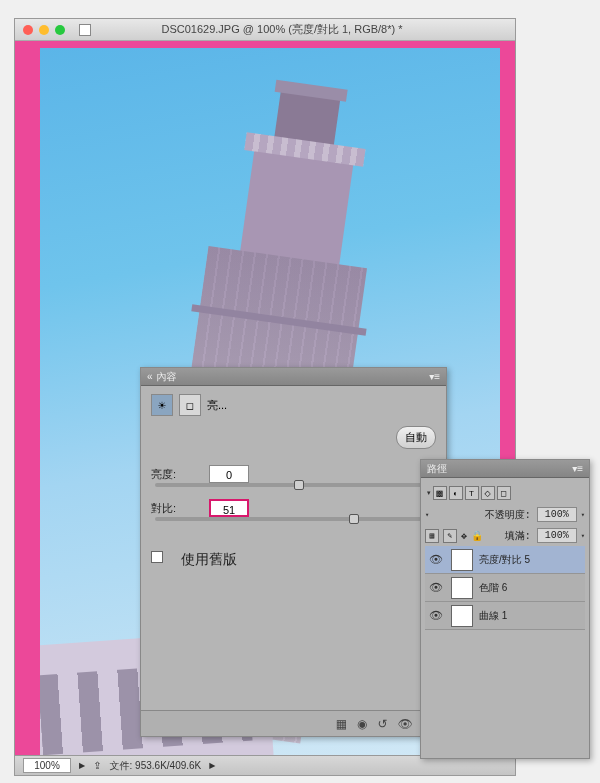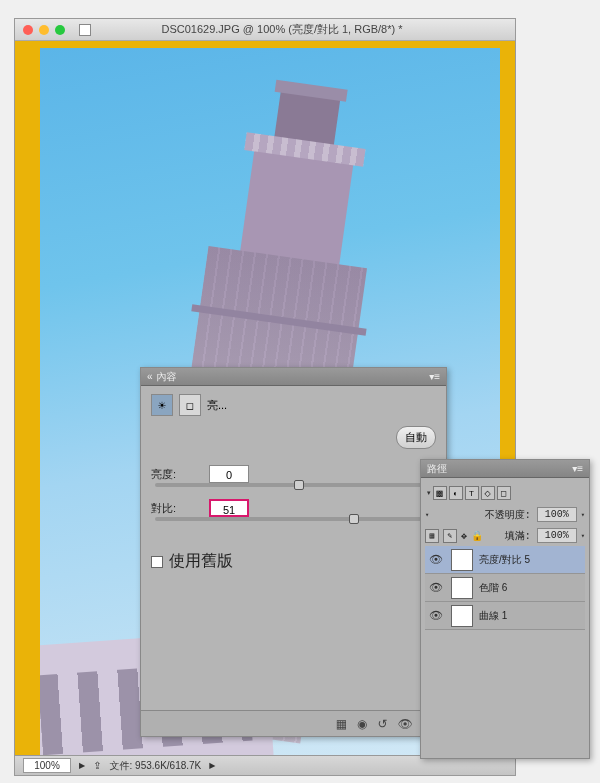--- a/index.html
+++ b/index.html
@@ -9,21 +9,21 @@
       background: #f0f0f0;
       font-family: "Helvetica Neue", Arial, sans-serif;
       font-size: 11px;
       position: relative;
       overflow: hidden;
     }
     .window {
       position: absolute;
       left: 14px; top: 18px;
       width: 502px; height: 758px;
-      background: #eab308;
+      background: #ec4899;
       border: 1px solid #999;
     }
     .titlebar {
       height: 22px;
       background: linear-gradient(#e8e8e8, #d0d0d0);
       border-bottom: 1px solid #aaa;
       display: flex;
       align-items: center;
       padding: 0 8px;
       gap: 6px;
@@ -104,21 +104,21 @@
     .prop-icons { display: flex; gap: 6px; margin-bottom: 10px; align-items: center; }
     .prop-icon { width: 22px; height: 22px; background: #d8d8d8; border: 1px solid #888; display: flex; align-items: center; justify-content: center; font-size: 10px; }
     .prop-icon.active { background: #8aa5c0; }
     .auto-btn { float: right; padding: 3px 8px; background: linear-gradient(#f0f0f0,#d0d0d0); border: 1px solid #888; border-radius: 11px; font-size: 11px; cursor: pointer; margin-bottom: 16px; }
     .slider-row { clear: both; margin-top: 20px; display: flex; align-items: center; gap: 8px; }
     .slider-label { width: 50px; font-size: 11px; color: #222; }
     .slider-track { flex: 1; height: 4px; background: #999; border-radius: 2px; position: relative; margin: 0 4px; }
     .slider-thumb { position: absolute; top: -3px; width: 10px; height: 10px; background: #d0d0d0; border: 1px solid #555; border-radius: 2px; }
     .slider-value { width: 40px; height: 18px; background: #fff; border: 1px solid #888; text-align: center; font-size: 11px; line-height: 18px; }
     .slider-value.hl { border: 2px solid #d8186c; }
-    .checkbox-row { margin-top: 30px; display: flex; align-items: center; gap: 6px; font-size: 16px; color: #222; }
+    .checkbox-row { margin-top: 30px; display: flex; gap: 18px; font-size: 14px; color: #222; }
     .checkbox { width: 12px; height: 12px; background: #fff; border: 1px solid #666; }
     .panel-footer {
       position: absolute; bottom: 0; left: 0; right: 0; height: 26px;
       background: #b0b0b0; border-top: 1px solid #888;
       display: flex; align-items: center; justify-content: flex-end;
       padding: 0 8px; gap: 10px; font-size: 12px; color: #444;
     }
     .footer-icon { cursor: pointer; }
     .layers-panel { left: 420px; top: 459px; width: 170px; height: 300px; }
     .layers-body { padding: 4px; }
@@ -165,21 +165,21 @@
         <div class="tower-ledge l3"></div>
       </div>
     </div>
     <div class="building"></div>
   </div>
 
   <div class="statusbar">
     <span class="zoom-box">100%</span>
     <span class="tri-r">▶</span>
     <span>⇪</span>
-    <span>文件: 953.6K/618.7K</span>
+    <span>文件: 953.6K/409.6K</span>
     <span class="tri-r">▶</span>
   </div>
 </div>
 
 <div class="panel properties-panel">
   <div class="panel-header">
     <span class="collapse-arrow">«</span>
     <span>內容</span>
     <span class="flex"></span>
     <span class="menu-btn">▾≡</span>

